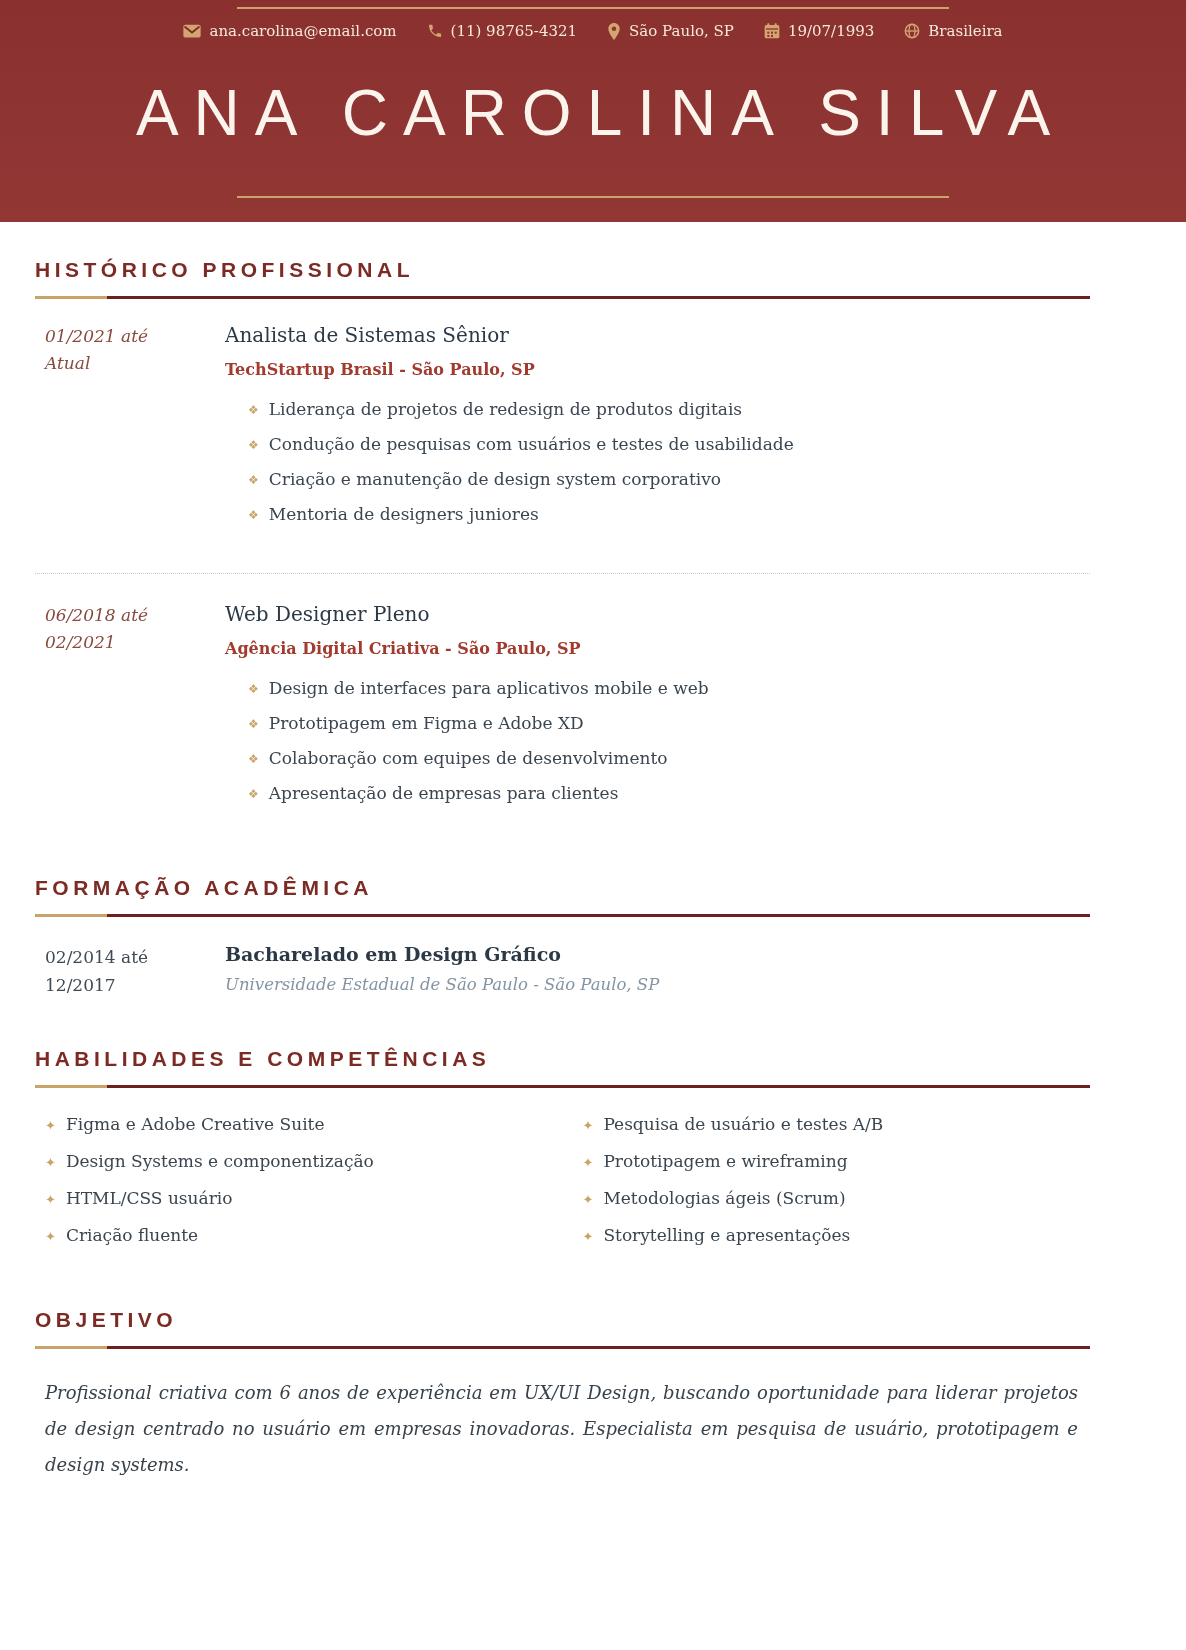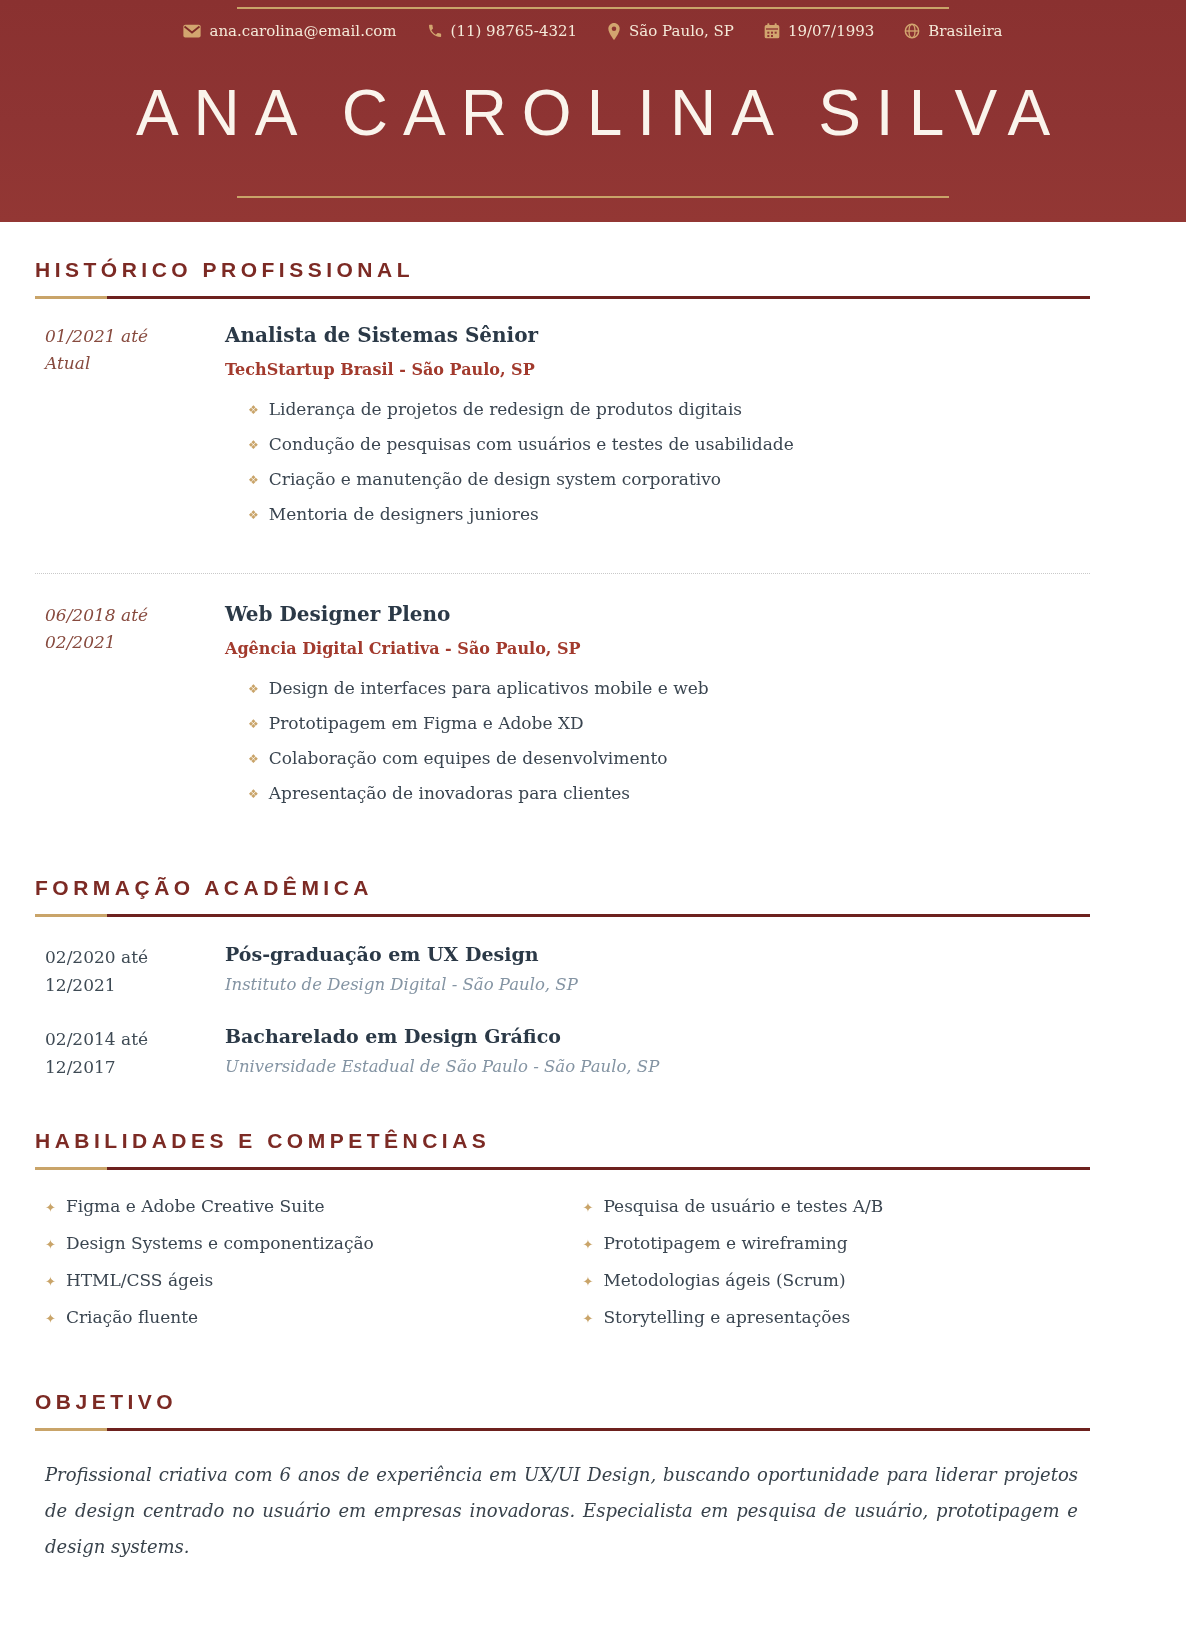--- a/index.html
+++ b/index.html
@@ -54,21 +54,21 @@
   .sec-experience .section-title{margin-top:36px;}
   .sec-education .section-title{margin-top:52px;}
   .sec-skills .section-title{margin-top:48px;}
   .sec-objective .section-title{margin-top:46px;}
   
   .job{display:grid;grid-template-columns:190px 1fr;padding:24px 0 6px;}
   .job .period{
     font-style:italic;color:#874a3e;font-size:17px;line-height:27px;
     padding-left:10px;display:block;width:150px;
   }
-  .job .role{font-size:20px;font-weight:bold;color:#2b3947;margin:0;}
+  .job .role{font-size:20px;font-weight:normal;color:#2b3947;margin:0;}
   .job .company{font-size:16px;font-weight:bold;color:#a23a2d;margin:13px 0 0 0;}
   .bullets{list-style:none;margin:20px 0 0 0;padding:0 0 0 23px;}
   .bullets li{display:flex;align-items:baseline;gap:10px;margin-bottom:15px;font-size:17px;color:#3a4550;}
   .bullet-glyph{color:#c9a469;font-family:"DejaVu Sans", sans-serif;font-size:12px;flex:0 0 auto;transform:translateY(-1px);}
   .dotted-sep{border-top:1px dotted #c9c9c9;margin:28px 0 4px 0;}
   
   .edu{display:grid;grid-template-columns:190px 1fr;margin-top:26px;}
   .edu .period{
     color:#3e4a54;font-size:17px;line-height:28px;display:block;width:150px;padding-left:10px;
   }
@@ -208,40 +208,31 @@
           <li>
             <span class="bullet-glyph">❖</span>
             <span>Prototipagem em Figma e Adobe XD</span>
           </li>
           <li>
             <span class="bullet-glyph">❖</span>
             <span>Colaboração com equipes de desenvolvimento</span>
           </li>
           <li>
             <span class="bullet-glyph">❖</span>
-            <span>Apresentação de inovadoras para clientes</span>
+            <span>Apresentação de empresas para clientes</span>
           </li>
         </ul>
       </div>
     </div>
   </section>
 
   <section class="section sec-education">
     <h2 class="section-title">FORMAÇÃO ACADÊMICA</h2>
     <div class="section-rule"></div>
 
-    <div class="edu">
-      <div>
-        <span class="period">02/2020 até 12/2021</span>
-      </div>
-      <div>
-        <h3 class="degree">Pós-graduação em UX Design</h3>
-        <p class="institution">Instituto de Design Digital - São Paulo, SP</p>
-      </div>
-    </div>
 
     <div class="edu">
       <div>
         <span class="period">02/2014 até 12/2017</span>
       </div>
       <div>
         <h3 class="degree">Bacharelado em Design Gráfico</h3>
         <p class="institution">Universidade Estadual de São Paulo - São Paulo, SP</p>
       </div>
     </div>
@@ -263,21 +254,21 @@
       <div class="skill">
         <span class="skill-glyph">✦</span>
         <span>Design Systems e componentização</span>
       </div>
       <div class="skill">
         <span class="skill-glyph">✦</span>
         <span>Prototipagem e wireframing</span>
       </div>
       <div class="skill">
         <span class="skill-glyph">✦</span>
-        <span>HTML/CSS ágeis</span>
+        <span>HTML/CSS usuário</span>
       </div>
       <div class="skill">
         <span class="skill-glyph">✦</span>
         <span>Metodologias ágeis (Scrum)</span>
       </div>
       <div class="skill">
         <span class="skill-glyph">✦</span>
         <span>Criação fluente</span>
       </div>
       <div class="skill">

